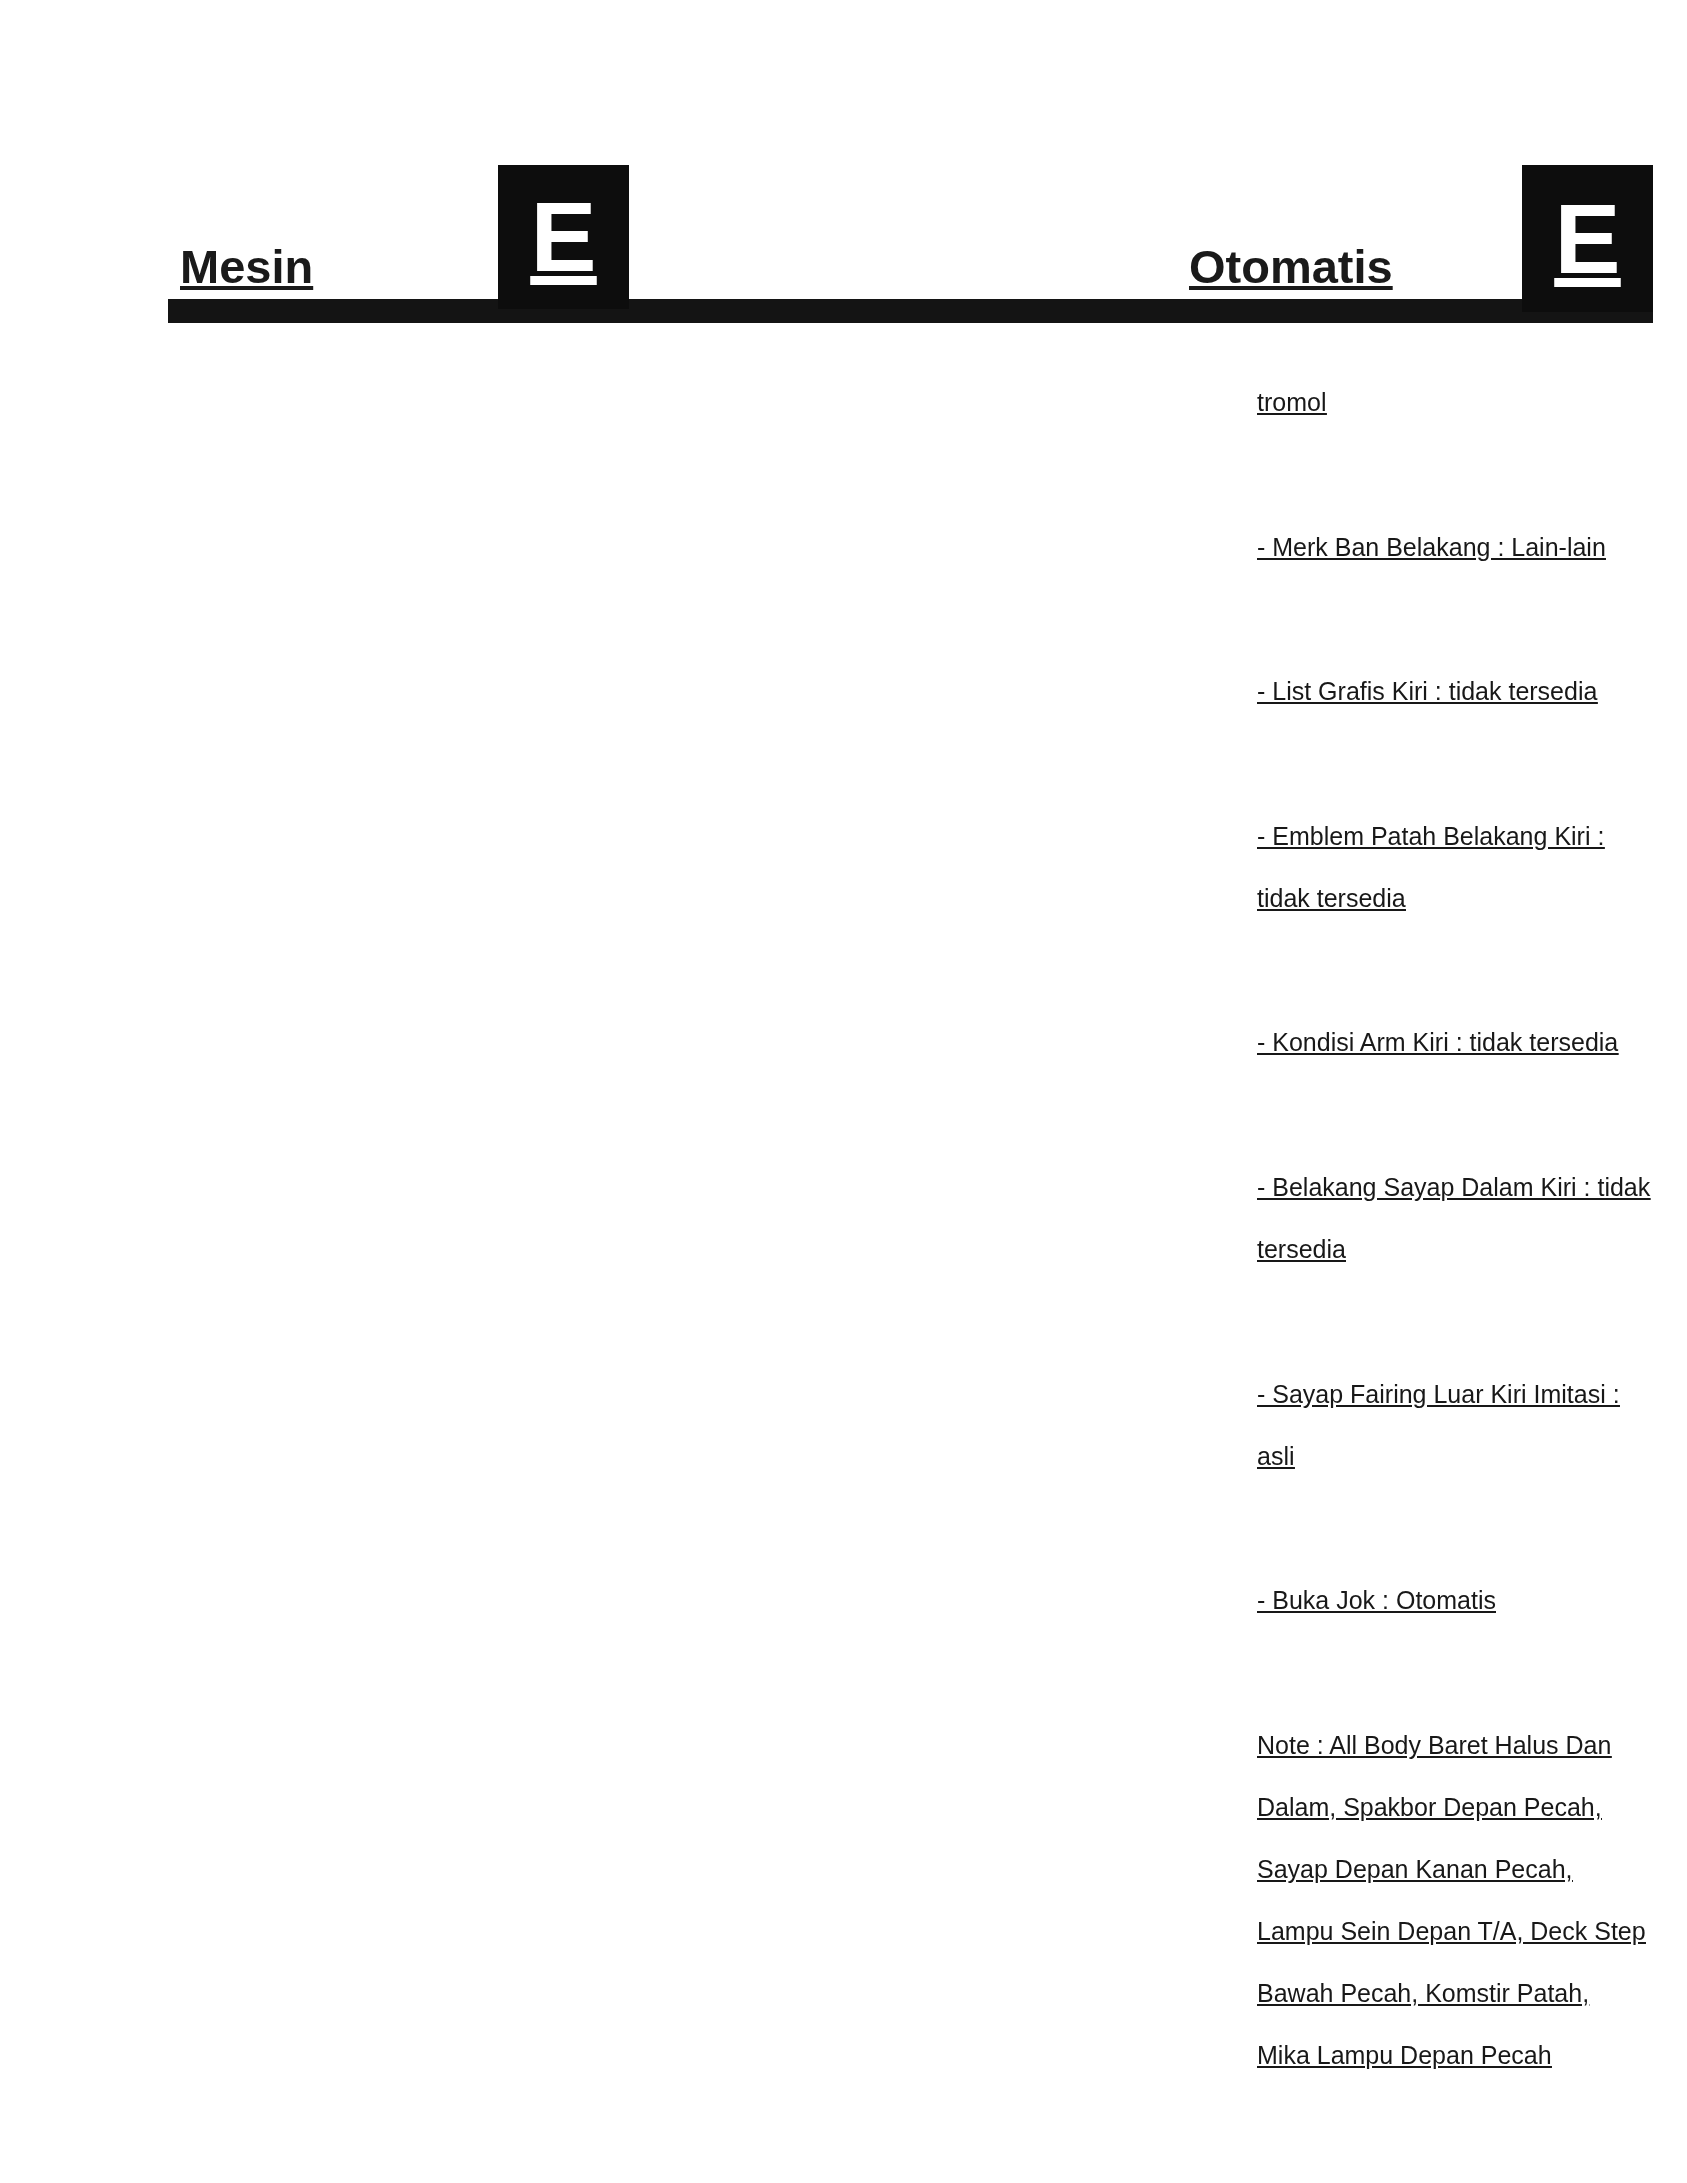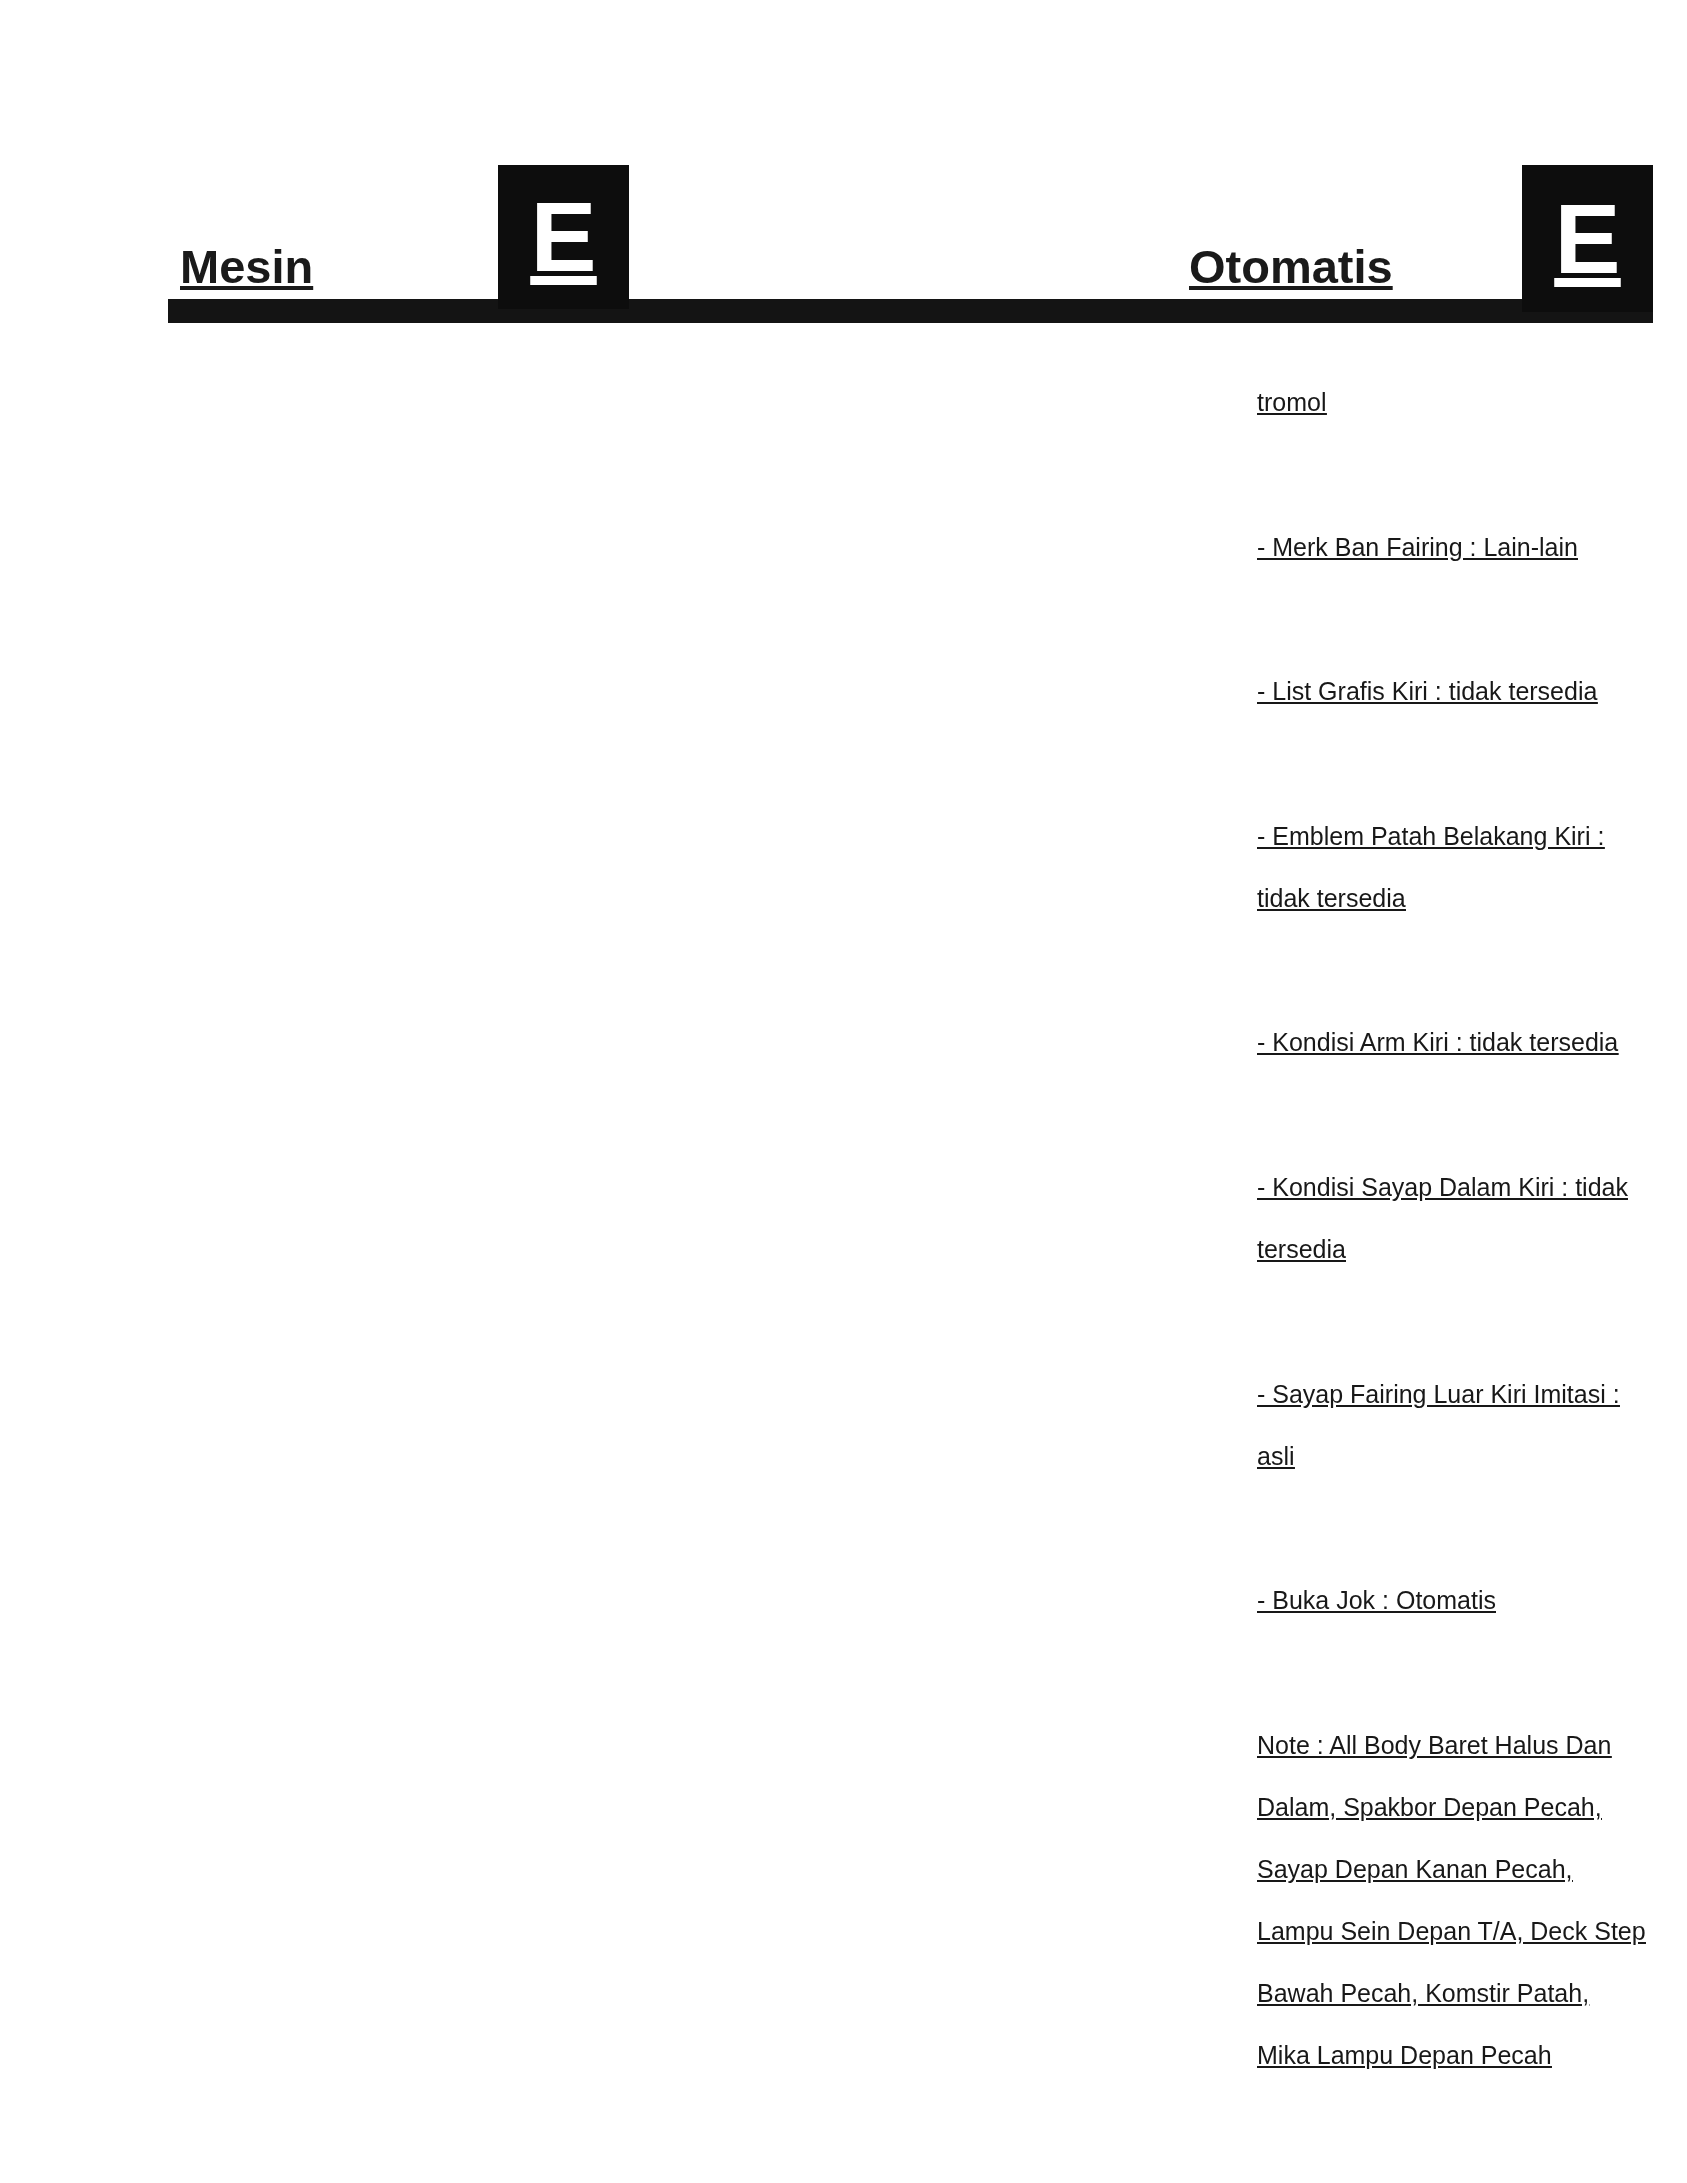--- a/index.html
+++ b/index.html
@@ -88,21 +88,21 @@
   <div class="exterior-list">
 
       <div class="item">
         <div>
           <div class="line">tromol</div>
         </div>
       </div>
 
       <div class="item">
         <div>
-          <div class="line">- Merk Ban Fairing : Lain-lain</div>
+          <div class="line">- Merk Ban Belakang : Lain-lain</div>
         </div>
       </div>
 
 
       <div class="item">
         <div>
           <div class="line">- List Grafis Kiri : tidak tersedia</div>
         </div>
       </div>
 
@@ -114,21 +114,21 @@
       </div>
 
       <div class="item">
         <div>
           <div class="line">- Kondisi Arm Kiri : tidak tersedia</div>
         </div>
       </div>
 
       <div class="item">
         <div>
-          <div class="line">- Kondisi Sayap Dalam Kiri : tidak</div>
+          <div class="line">- Belakang Sayap Dalam Kiri : tidak</div>
           <div class="line">tersedia</div>
         </div>
       </div>
 
       <div class="item">
         <div>
           <div class="line">- Sayap Fairing Luar Kiri Imitasi :</div>
           <div class="line">asli</div>
         </div>
       </div>

